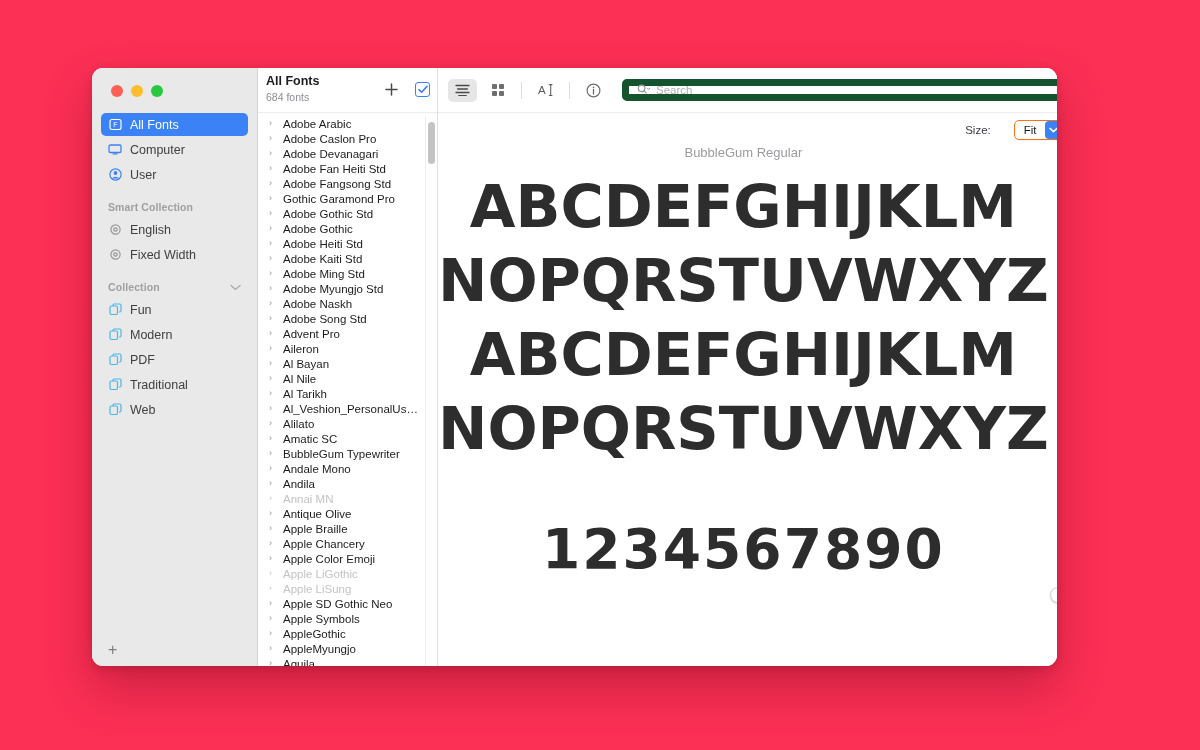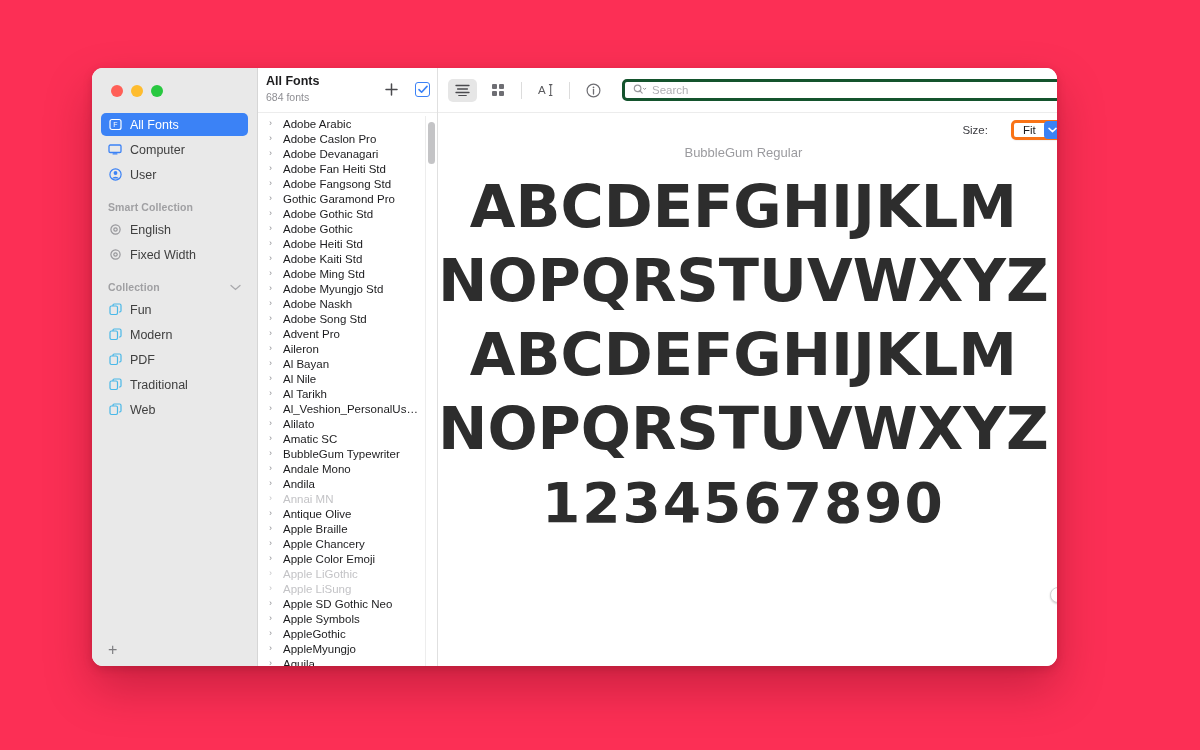--- a/index.html
+++ b/index.html
@@ -90,54 +90,54 @@
   }
   .tb-group { display:flex; align-items:center; gap:6px; }
   .tbtn {
     width:29px; height:23px; border-radius:5px;
     display:flex; align-items:center; justify-content:center; color:#6e6e73;
   }
   .tbtn.on { background:#e6e6e6; }
   .tb-sep { width:1px; height:17px; background:#dcdcdc; margin:0 9px; }
   .search {
     flex:1; height:22px; margin-left:14px; background:#fff;
-    border:3px solid #14532d; border-radius:5px;
+    border:7px solid #14532d; border-radius:5px;
     display:flex; align-items:center; padding:0 8px; gap:5px;
   }
   .search .ph { font-size:11.5px; color:#b0b0b4; }
 
   .sizebar {
     height:34px; display:flex; align-items:center; justify-content:flex-end;
     padding-right:17px; gap:23px;
   }
   .sizebar .lbl { font-size:11.5px; color:#3c3c41; font-weight:500; }
   .sizesel {
     height:20px; min-width:52px; border-radius:5px; background:#fff;
-    border:3px solid #f97316; display:flex; align-items:center;
+    border:1px solid #f97316; display:flex; align-items:center;
     box-shadow:0 1px 1px rgba(0,0,0,.05);
   }
   .sizesel .v { font-size:11.5px; color:#1c1c1e; padding:0 8px 0 9px; }
   .sizesel .arw {
     width:18px; height:18px; margin-right:1px; border-radius:4px; background:#3b82f6;
     display:flex; align-items:center; justify-content:center; color:#fff; font-size:8px;
   }
 
   .canvas { flex:1; position:relative; overflow:hidden; }
   .spec-title {
     text-align:center; font-size:13px; color:#9b9b9f;
     margin-top:-2px; padding-right:34px;
   }
   .spec-lines { padding-right:34px; margin-top:10px; }
   .spec-line {
     text-align:center; color:#2d2d2d; white-space:nowrap;
     font-family:"DejaVu Sans", sans-serif;
     font-weight:900; font-size:59px; line-height:74px;
     letter-spacing:0px;
   }
-  .spec-line.digits { font-size:55px; letter-spacing:2px; }
+  .spec-line.digits { font-size:55px; letter-spacing:2px;margin-top:46px; }
 
   .vslider { position:absolute; right:17px; top:24px; bottom:10px; width:16px; }
   .vslider .track {
     position:absolute; left:7px; top:0; bottom:0; width:3px;
     border-radius:2px; background:#e8e8e8;
   }
   .vslider .fill {
     position:absolute; left:7px; width:3px; border-radius:2px; background:#3b82f6;
     top:430px; bottom:0;
   }

